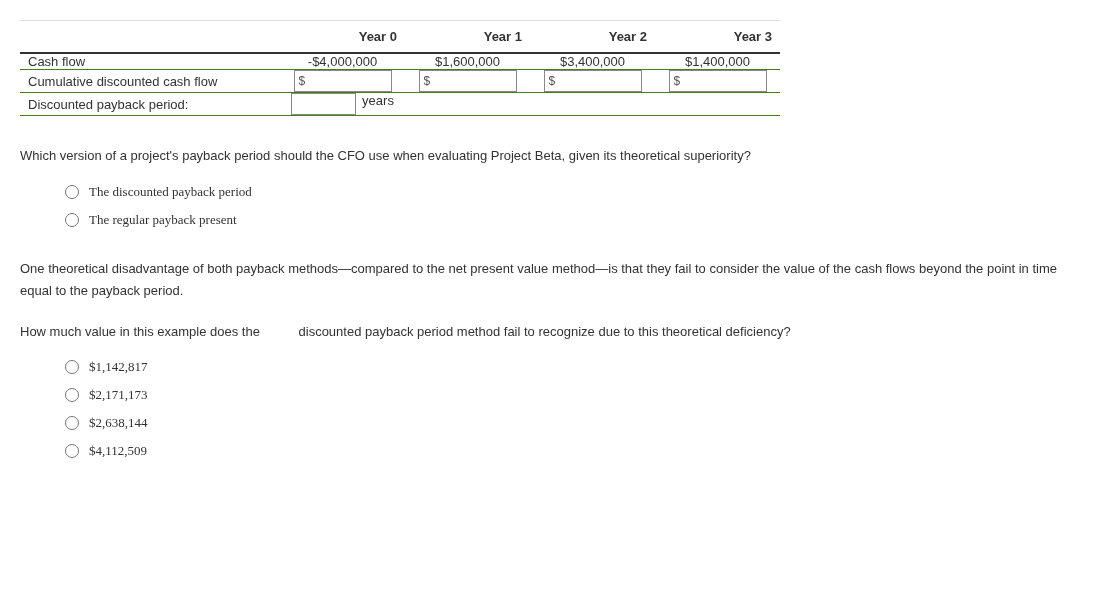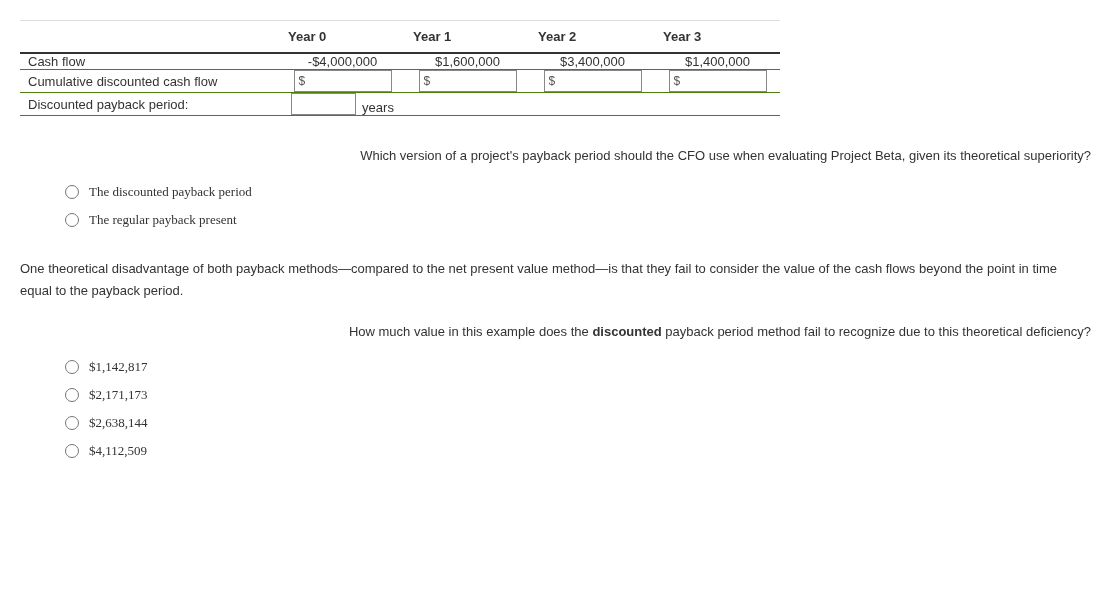--- a/index.html
+++ b/index.html
@@ -22,21 +22,21 @@
       width: 760px;
     }
     th, td {
       padding: 0 8px;
       text-align: left;
       border-bottom: 1px solid #4d7c0f;
       font-weight: normal;
       vertical-align: middle;
     }
     thead th {
-      text-align: left;
+      text-align: right;
       border-bottom: 2px solid #333;
       border-top: 1px solid #ddd;
       font-weight: bold;
       padding: 8px;
     }
     thead th:first-child {
       text-align: left;
     }
     td.label-cell {
       width: 260px;
@@ -61,36 +61,35 @@
     }
     .dollar-input input {
       border: none;
       outline: none;
       width: 100%;
       font-size: 12px;
       padding: 2px;
     }
     .years-input {
       display: inline-flex;
-      align-items: flex-end;
+      align-items: flex-start;
     }
     .years-input input {
       border: 1px solid #888;
       width: 65px;
       height: 22px;
       font-size: 12px;
       padding: 2px 4px;
     }
     .years-input .suffix {
       padding-left: 6px;
     }
     .question-text {
       margin: 20px 0 18px 0;
       line-height: 1.5;
-      text-align: right;
     }
     .radio-group {
       margin-left: 45px;
       margin-bottom: 30px;
     }
     .radio-option {
       display: flex;
       align-items: center;
       margin-bottom: 12px;
     }
@@ -101,21 +100,22 @@
     }
     .radio-option label {
       cursor: pointer;
       font-family: Liberation Serif, serif;
     }
     .paragraph {
       margin: 20px 0;
       line-height: 1.7;
     }
     .bold {
-      font-weight: bold;
+      font-weight: normal;
+      margin-left: 35px;
     }
   </style>
 </head>
 <body>
 
 <div class="table-container">
   <table>
     <thead>
       <tr>
         <th></th>

